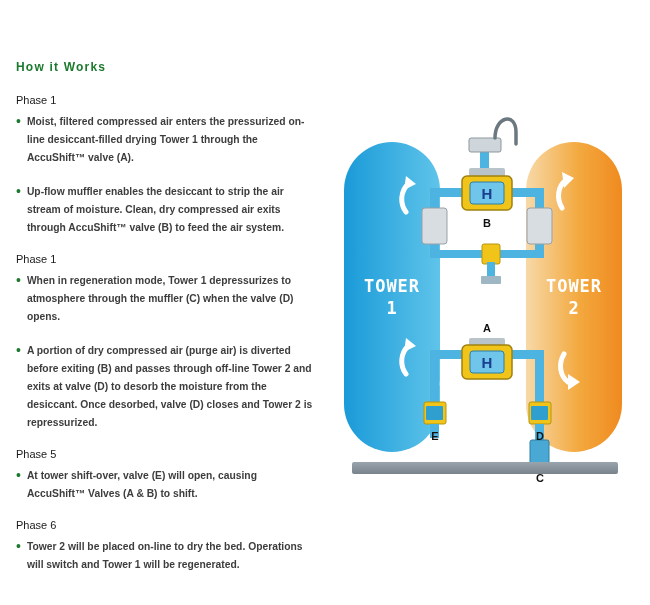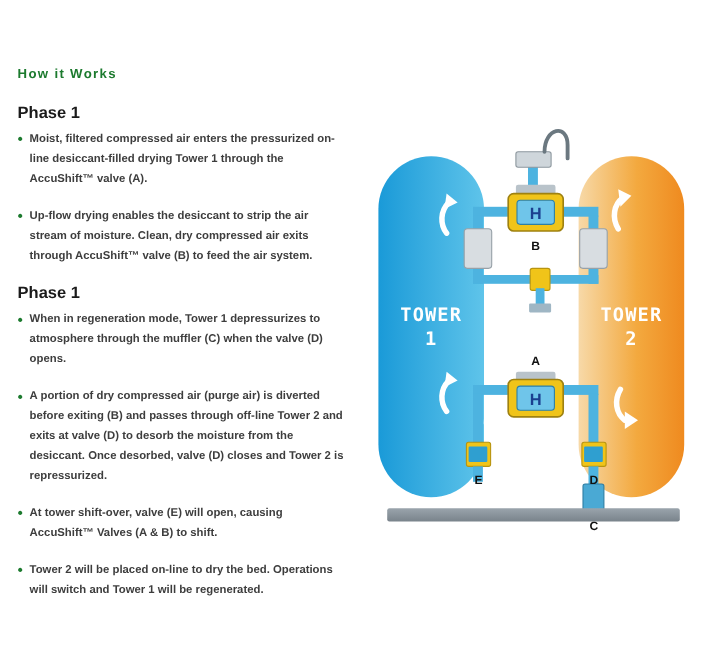--- a/index.html
+++ b/index.html
@@ -32,22 +32,22 @@
     color: #1c7a2e;
     font-size: 12px;
     font-weight: bold;
     letter-spacing: 1.2px;
     margin: 0 0 20px 0;
   }
   .phase {
     margin-bottom: 16px;
   }
   .phase-head {
-    font-size: 15px;
-    font-weight: bold;
+    font-size: 11px;
+    font-weight: normal;
     color: #1a1a1a;
     margin: 0 0 7px 0;
   }
   .phase-body {
     display: flex;
     align-items: flex-start;
   }
   .bullet {
     color: #1c7a2e;
     font-size: 14px;
@@ -107,47 +107,49 @@
       <div class="phase-head">Phase 1</div>
       <div class="phase-body">
         <span class="bullet">•</span>
         <p class="phase-text">Moist, filtered compressed air enters the pressurized on-line desiccant-filled drying Tower 1 through the AccuShift™ valve (A).</p>
       </div>
     </div>
 
     <div class="phase">
       <div class="phase-body">
         <span class="bullet">•</span>
-        <p class="phase-text">Up-flow drying enables the desiccant to strip the air stream of moisture. Clean, dry compressed air exits through AccuShift™ valve (B) to feed the air system.</p>
+        <p class="phase-text">Up-flow muffler enables the desiccant to strip the air stream of moisture. Clean, dry compressed air exits through AccuShift™ valve (B) to feed the air system.</p>
       </div>
     </div>
 
     <div class="phase">
       <div class="phase-head">Phase 1</div>
       <div class="phase-body">
         <span class="bullet">•</span>
         <p class="phase-text">When in regeneration mode, Tower 1 depressurizes to atmosphere through the muffler (C) when the valve (D) opens.</p>
       </div>
     </div>
 
     <div class="phase">
       <div class="phase-body">
         <span class="bullet">•</span>
         <p class="phase-text">A portion of dry compressed air (purge air) is diverted before exiting (B) and passes through off-line Tower 2 and exits at valve (D) to desorb the moisture from the desiccant. Once desorbed, valve (D) closes and Tower 2 is repressurized.</p>
       </div>
     </div>
 
     <div class="phase">
+      <div class="phase-head">Phase 5</div>
       <div class="phase-body">
         <span class="bullet">•</span>
         <p class="phase-text">At tower shift-over, valve (E) will open, causing AccuShift™ Valves (A &amp; B) to shift.</p>
       </div>
     </div>
 
     <div class="phase">
+      <div class="phase-head">Phase 6</div>
       <div class="phase-body">
         <span class="bullet">•</span>
         <p class="phase-text">Tower 2 will be placed on-line to dry the bed. Operations will switch and Tower 1 will be regenerated.</p>
       </div>
     </div>
   </div>
 
   <div class="diagram">
     <svg width="310" height="400" viewBox="0 0 310 400" xmlns="http://www.w3.org/2000/svg">
       <defs>

